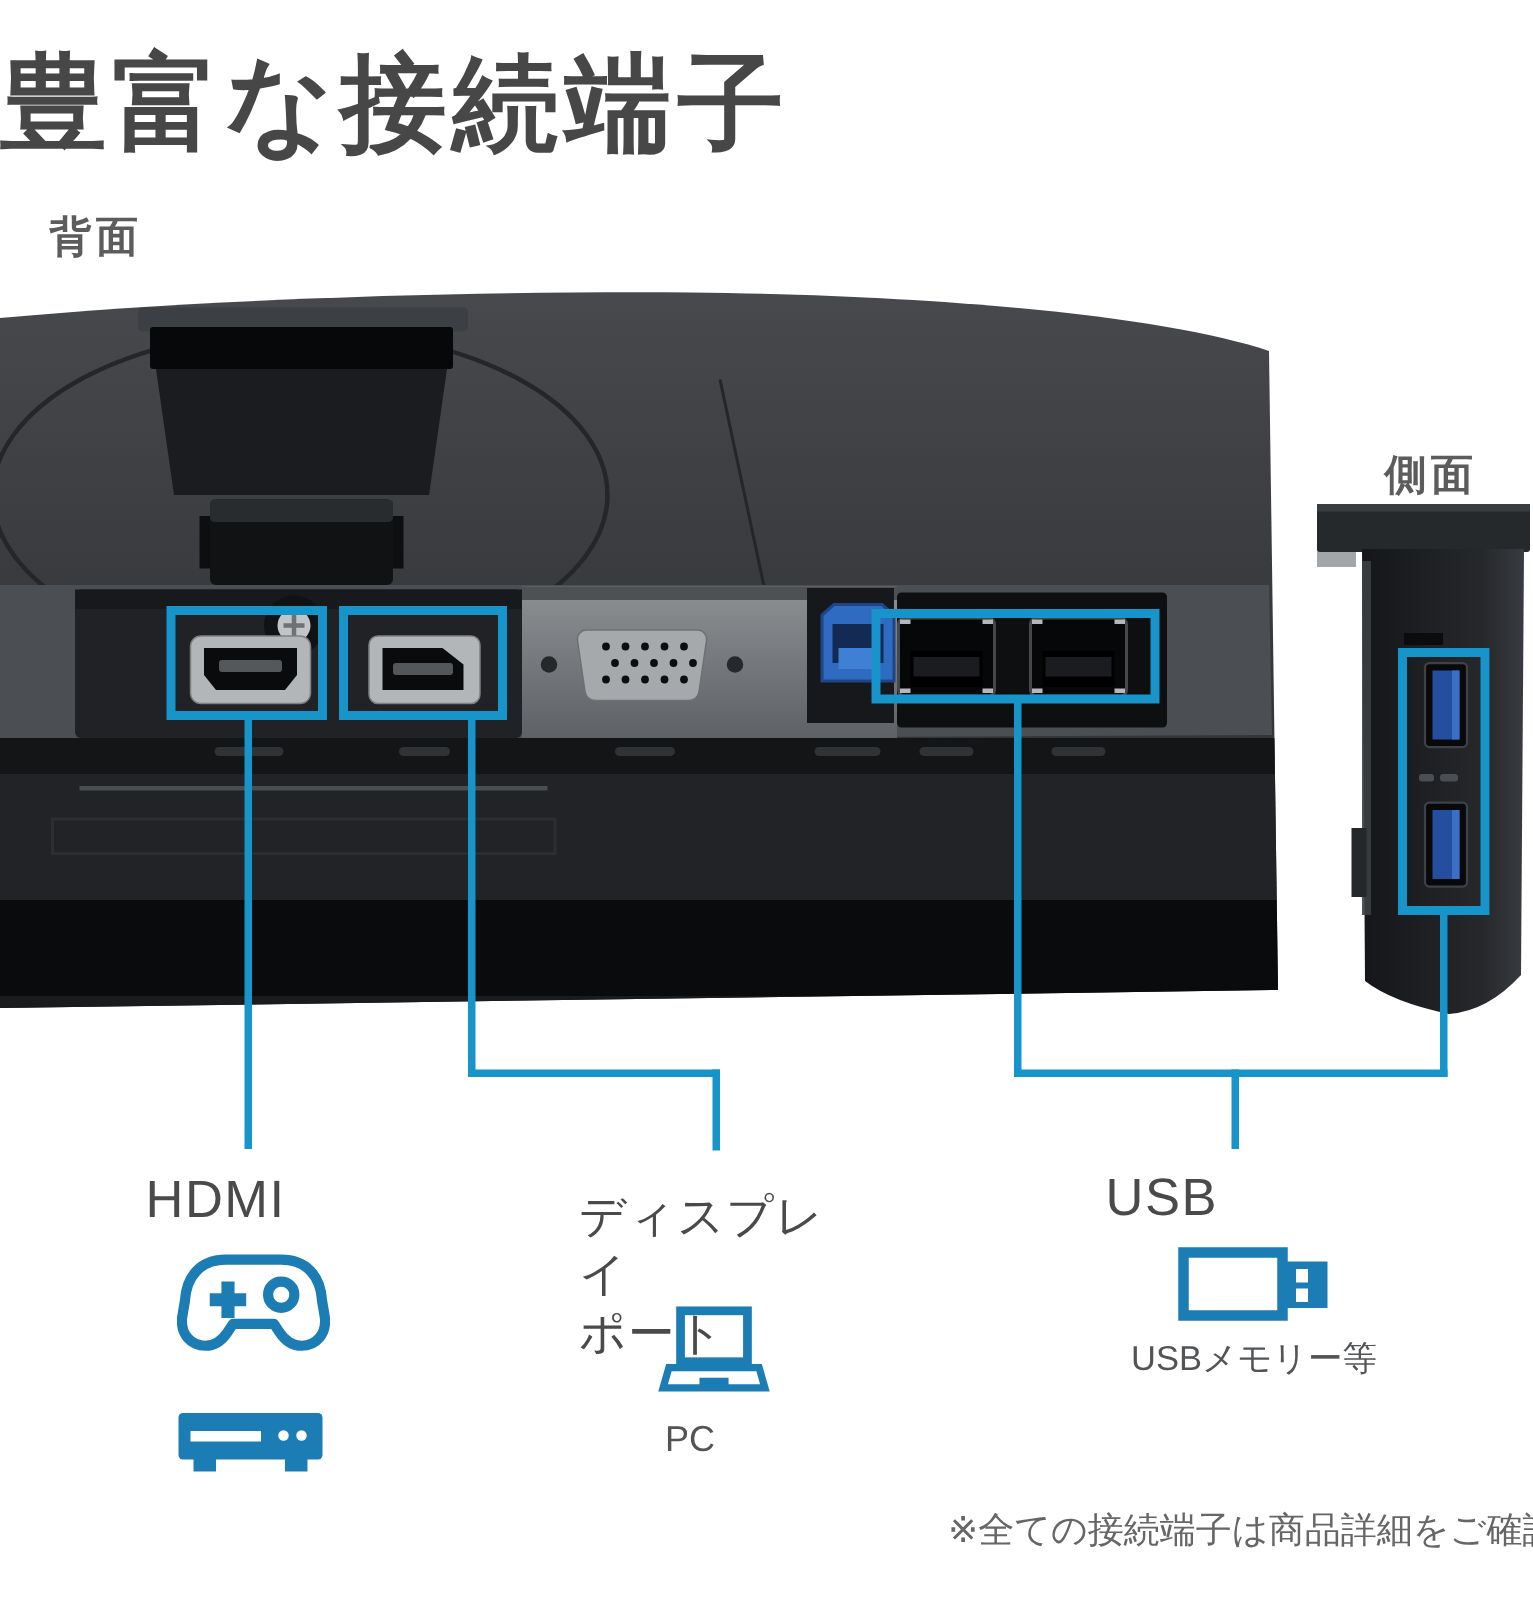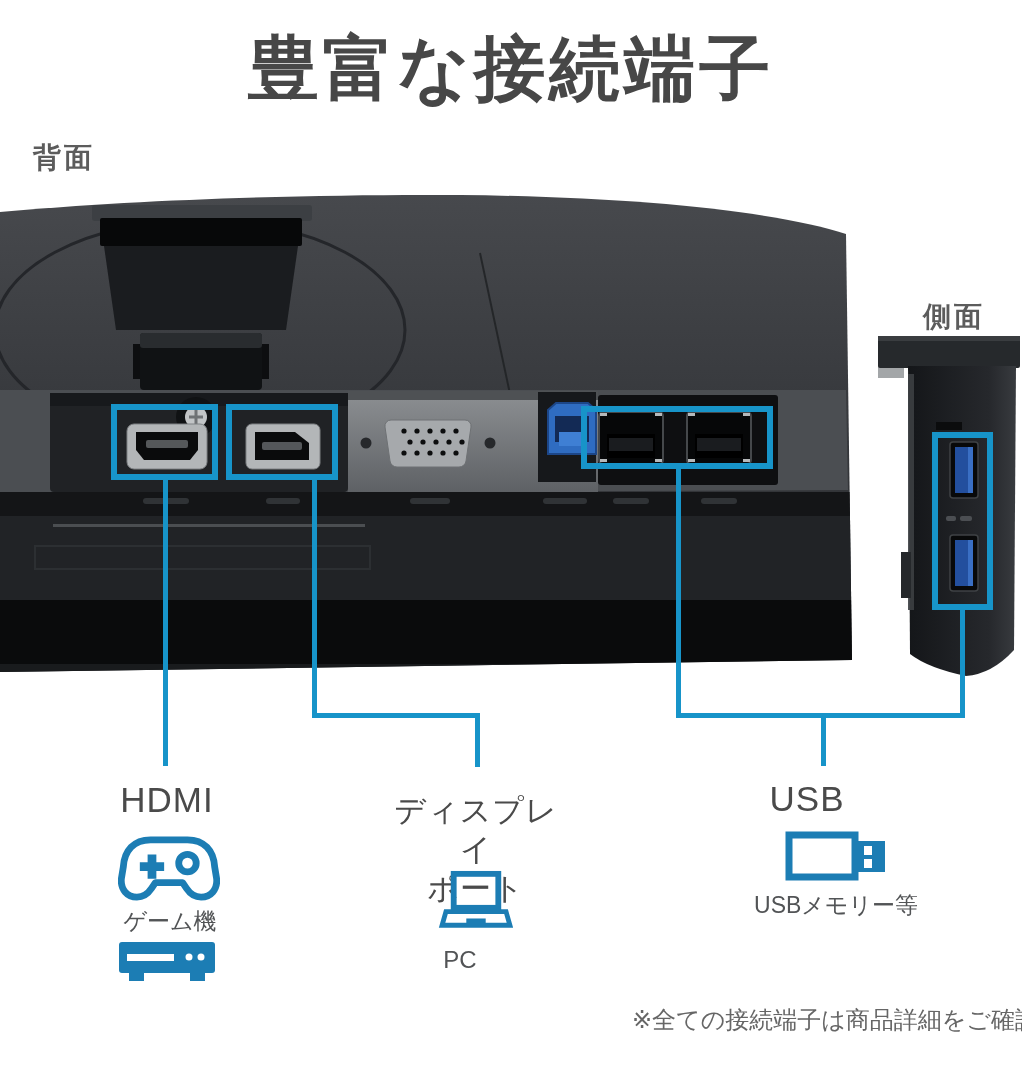--- a/index.html
+++ b/index.html
@@ -3,21 +3,21 @@
 <meta charset="utf-8">
 <style>
   html,body{margin:0;padding:0;background:#fff;}
   #stage{
     position:relative;width:1022px;height:1080px;background:#ffffff;
     overflow:hidden;font-family:"Liberation Sans","DejaVu Sans",sans-serif;
   }
   .abs{position:absolute;}
   
   .title{
-    left:0;right:0;top:22px;text-align:center;
+    left:0;right:0;top:22px;text-align:left;
     font-size:71px;font-weight:bold;color:#474747;letter-spacing:4px;
   }
   .view-label{font-size:28px;color:#5c5c5c;letter-spacing:3px;font-weight:bold;}
   #back-label{left:33px;top:139px;}
   #side-label{left:923px;top:298px;}
   
   .hl-box{border:6px solid #1794c9;box-sizing:border-box;background:transparent;}
   #box-hdmi{left:111px;top:404px;width:107px;height:76px;}
   #box-dp{left:226px;top:404px;width:112px;height:76px;}
   #box-usb{left:581px;top:406px;width:192px;height:63px;}
@@ -25,21 +25,21 @@
   .lead{background:#1794c9;}
   #ln-hdmi{left:163px;top:478px;width:5px;height:288px;}
   #ln-dp-1{left:312px;top:478px;width:5px;height:240px;}
   #ln-dp-2{left:312px;top:713px;width:168px;height:5px;}
   #ln-dp-3{left:475px;top:713px;width:5px;height:54px;}
   #ln-usb-l{left:676px;top:467px;width:5px;height:251px;}
   #ln-usb-r{left:960px;top:608px;width:5px;height:110px;}
   #ln-usb-h{left:676px;top:713px;width:289px;height:5px;}
   #ln-usb-s{left:821px;top:713px;width:5px;height:53px;}
   
-  .port-name{font-size:35px;color:#4a4a4a;text-align:center;letter-spacing:1px;}
+  .port-name{font-size:35px;color:#4a4a4a;letter-spacing:1px;}
   #cap-hdmi{left:97px;top:780px;width:140px;}
   #cap-dp{left:386px;top:779px;width:180px;font-size:31px;line-height:39px;margin-top:12px;}
   #cap-usb{left:737px;top:779px;width:140px;}
   .dev-label{font-size:23px;color:#525456;text-align:center;}
   #lbl-game{left:97px;top:906px;width:146px;}
   #lbl-rec{left:85px;top:986px;width:170px;}
   #lbl-pc{left:420px;top:946px;width:80px;font-size:24px;}
   #lbl-usbmem{left:751px;top:890px;width:170px;}
   #ic-gamepad{left:118px;top:833px;}
   #ic-recorder{left:117px;top:938px;}
@@ -238,21 +238,20 @@
   <div class="abs lead" id="ln-usb-r"></div>
   <div class="abs lead" id="ln-usb-h"></div>
   <div class="abs lead" id="ln-usb-s"></div>
 
   <div class="abs port-name" id="cap-hdmi">HDMI</div>
   <svg class="abs" id="ic-gamepad" viewBox="0 0 104 72" width="102" height="70">
     <path d="M33,7 H71 C88,7 98,18 99,35 L101,47 C102,58 95,66 85,66 C79,66 74,63 70,57 L66,51 H38 L34,57 C30,63 25,66 19,66 C9,66 2,58 3,47 L5,35 C6,18 16,7 33,7 Z" fill="none" stroke="#1c7db4" stroke-width="7" stroke-linejoin="round"></path>
     <path d="M30,22 h9 v8 h8 v9 h-8 v8 h-9 v-8 h-8 v-9 h8 z" fill="#1c7db4"></path>
     <circle cx="71" cy="31" r="9" fill="none" stroke="#1c7db4" stroke-width="7"></circle>
   </svg>
-  <div class="abs dev-label" id="lbl-game">ゲーム機</div>
   <svg class="abs" id="ic-recorder" viewBox="0 0 100 46" width="100" height="46">
     <g fill="#1c7db4">
       <rect x="12" y="32" width="15" height="11"></rect>
       <rect x="73" y="32" width="15" height="11"></rect>
       <rect x="2" y="4" width="96" height="31" rx="3"></rect>
     </g>
     <rect x="10" y="16" width="47" height="7" fill="#fff"></rect>
     <circle cx="72" cy="19" r="3.5" fill="#fff"></circle>
     <circle cx="84" cy="19" r="3.5" fill="#fff"></circle>
   </svg>

